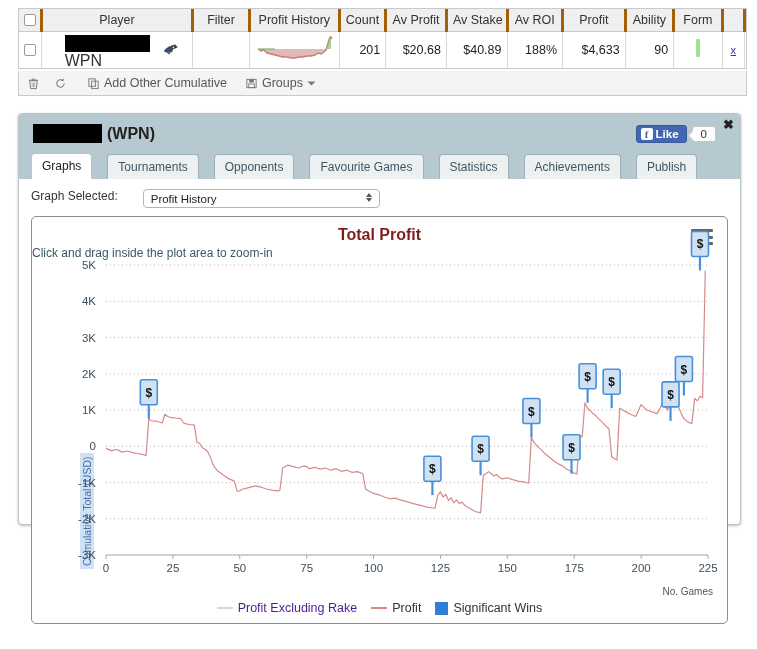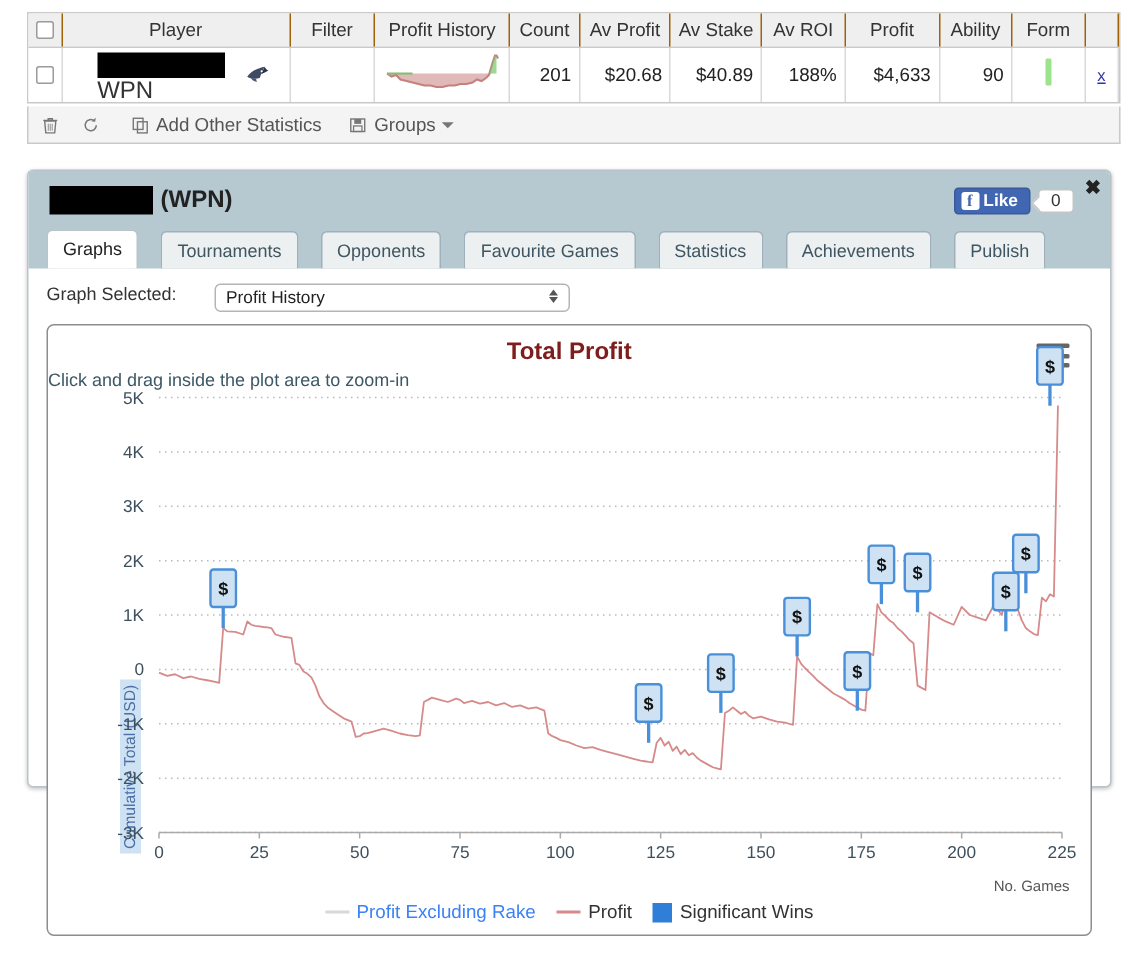--- a/index.html
+++ b/index.html
@@ -13,21 +13,21 @@
   #root { position: relative; width: 757px; height: 649px; background:#fff; }
 
   
   .table-wrap {
     position: absolute; left: 18px; top: 8px; width: 729px;
     border: 1px solid #c9c9c9; background:#fff;
   }
   table.stats { border-collapse: collapse; width: 100%; table-layout: fixed; }
   table.stats th {
     background: #efefef;
-    border-right: 1px solid #a16207;
+    border-right: 3px solid #a16207;
     border-bottom: 1px solid #c9c9c9;
     font-weight: normal;
     font-size: 12.5px;
     color: #333;
     height: 22px;
     padding: 0 5px;
     text-align: center;
     white-space: nowrap;
   }
   table.stats td {
@@ -299,21 +299,21 @@
         <path d="M11 7 A4 4 0 1 1 9.6 3.9" fill="none" stroke="#777" stroke-width="1.1"></path>
         <path d="M10.6 1.6 L10.2 4.4 L7.5 4.1 Z" fill="#777"></path>
       </svg>
       <span></span>
     </span>
     <span class="tb-item" style="margin-left:6px">
       <svg class="tb-ico" viewBox="0 0 14 14">
         <rect x="2" y="2" width="7" height="8" fill="none" stroke="#777" stroke-width="1"></rect>
         <rect x="5" y="4.5" width="7" height="8" fill="none" stroke="#777" stroke-width="1"></rect>
       </svg>
-      <span>Add Other Statistics</span>
+      <span>Add Other Cumulative</span>
     </span>
     <span class="tb-item" style="margin-left:8px">
       <svg class="tb-ico" viewBox="0 0 14 14">
         <rect x="2" y="2.5" width="10" height="9" fill="none" stroke="#777" stroke-width="1"></rect>
         <rect x="4.5" y="2.5" width="5" height="3.5" fill="#777"></rect>
         <rect x="4" y="7.5" width="6" height="4" fill="none" stroke="#777" stroke-width="0.9"></rect>
       </svg>
       <span>Groups</span>
       <svg width="9" height="7" viewBox="0 0 9 7">
         <path d="M0.5 1.5 L4.5 5.5 L8.5 1.5 Z" fill="#777"></path>
@@ -442,21 +442,21 @@
             <rect x="643.42" y="139.5" width="17" height="25" rx="2" fill="#cfe2f3" stroke="#4a90d9" stroke-width="1.6"></rect>
             <text x="651.92" y="156.5" text-anchor="middle" font-size="12" font-weight="bold" fill="#111" font-family="&quot;Liberation Sans&quot;, sans-serif">$</text>
             <line x1="667.9733333333334" y1="53.4375" x2="667.9733333333334" y2="39.4375" stroke="#4a90d9" stroke-width="2.2"></line>
             <rect x="659.4733333333334" y="14.4375" width="17" height="25" rx="2" fill="#cfe2f3" stroke="#4a90d9" stroke-width="1.6"></rect>
             <text x="667.9733333333334" y="31.4375" text-anchor="middle" font-size="12" font-weight="bold" fill="#111" font-family="&quot;Liberation Sans&quot;, sans-serif">$</text>
           </svg>
 
         <div class="legend">
           <span class="lg">
             <span class="lg-line" style="background:#d8d8d8"></span>
-            <span style="color:#3b82f6">Profit Excluding Rake</span>
+            <span style="color:#4c1d95">Profit Excluding Rake</span>
           </span>
           <span class="lg">
             <span class="lg-line" style="background:#d68a8a"></span>
             <span style="color:#333">Profit</span>
           </span>
           <span class="lg">
             <span class="lg-sq" style="background:#2f7fd8"></span>
             <span style="color:#333">Significant Wins</span>
           </span>
         </div>

